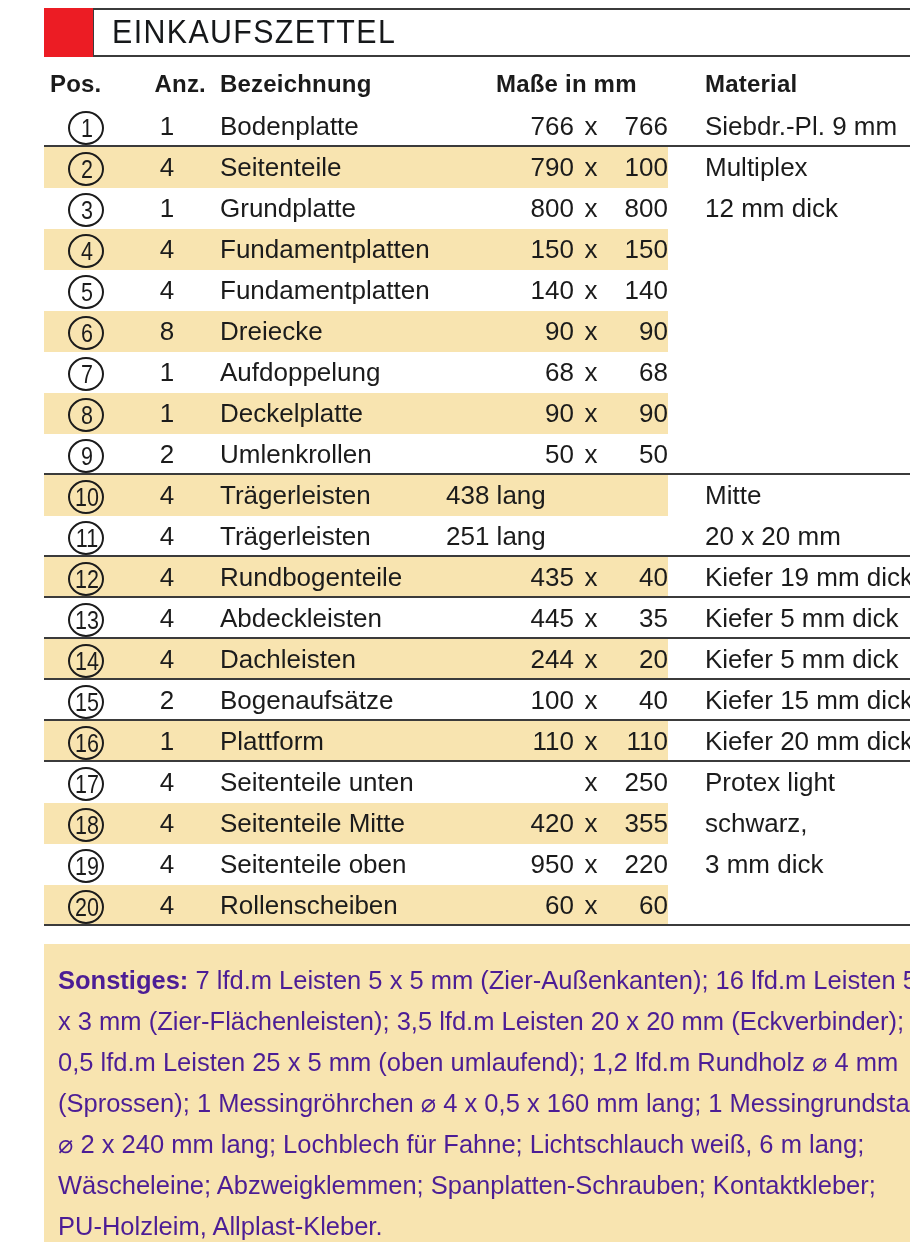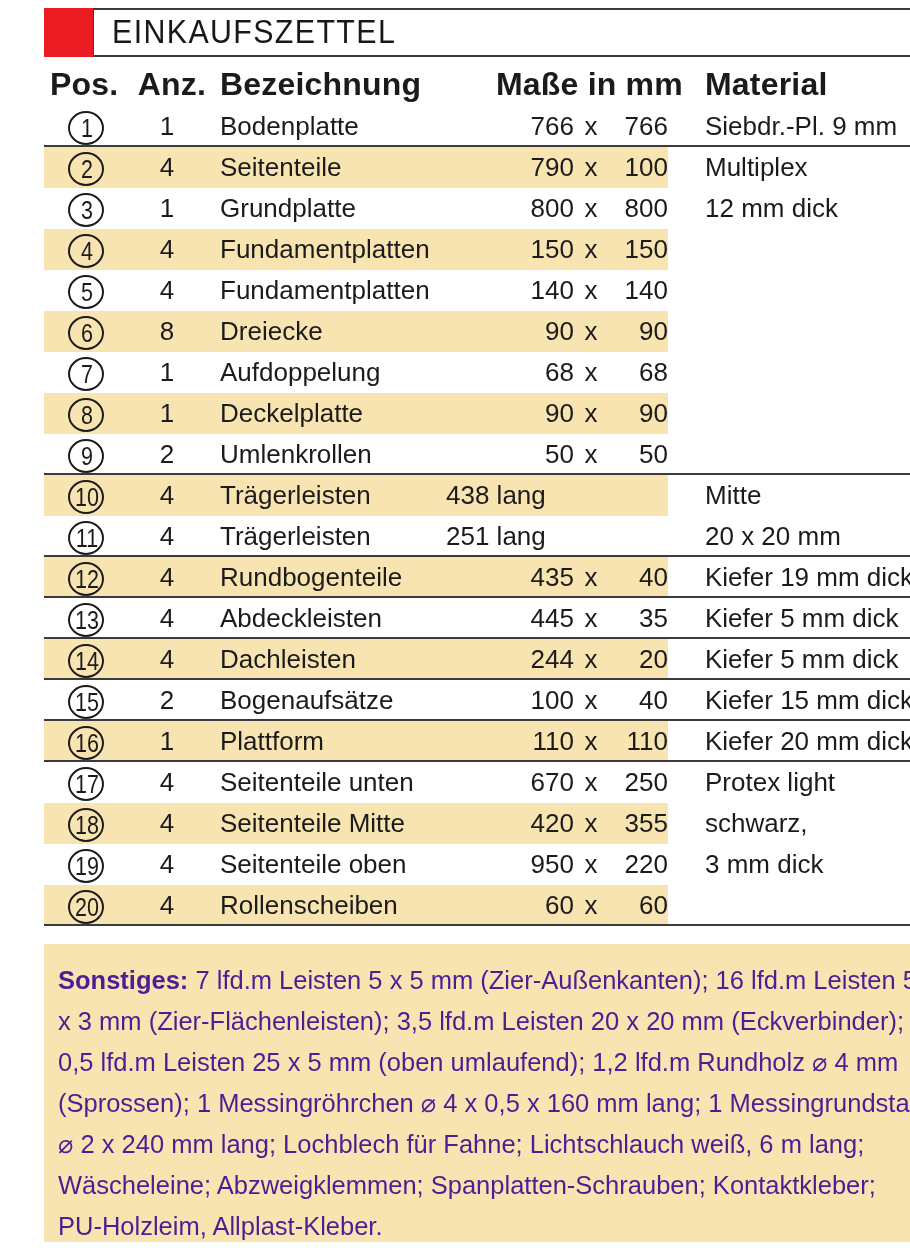--- a/index.html
+++ b/index.html
@@ -99,21 +99,21 @@
     position: absolute;
     white-space: nowrap;
     line-height: 41px;
     font-size: 26px;
     font-weight: 400;
     color: #1b1b1b;
   }
   .row.header .c {
     font-weight: 700;
     line-height: 44px;
-    font-size: 32px;
+    font-size: 24px;
     letter-spacing: 0.2px;
   }
 
   .c-pos   { left: 10px;  width: 66px; text-align: center; }
   .c-anz   { left: 92px;  width: 62px; text-align: center; }
   .c-bez   { left: 176px; }
   .c-dim-a { left: 402px; width: 128px; text-align: right; }
   .c-dim-x { left: 538px; width: 18px;  text-align: center; }
   .c-dim-b { left: 556px; width: 68px;  text-align: right; }
   .c-dim-wide { left: 402px; width: 222px; }
@@ -384,21 +384,20 @@
           <div class="c c-dim-b">110</div>
           <div class="c c-mat">Kiefer 20 mm dick</div>
         </div>
         <div class="rule" style="top:39px"></div>
       </div>
       <div class="row">
         <div class="cells">
           <div class="c c-pos"><span class="circ"><span>17</span></span></div>
           <div class="c c-anz">4</div>
           <div class="c c-bez">Seitenteile unten</div>
-          <div class="c c-dim-a">670</div>
           <div class="c c-dim-x">x</div>
           <div class="c c-dim-b">250</div>
           <div class="c c-mat">Protex light</div>
         </div>
       </div>
       <div class="row banded">
         <div class="band"></div>
         <div class="cells">
           <div class="c c-pos"><span class="circ"><span>18</span></span></div>
           <div class="c c-anz">4</div>

